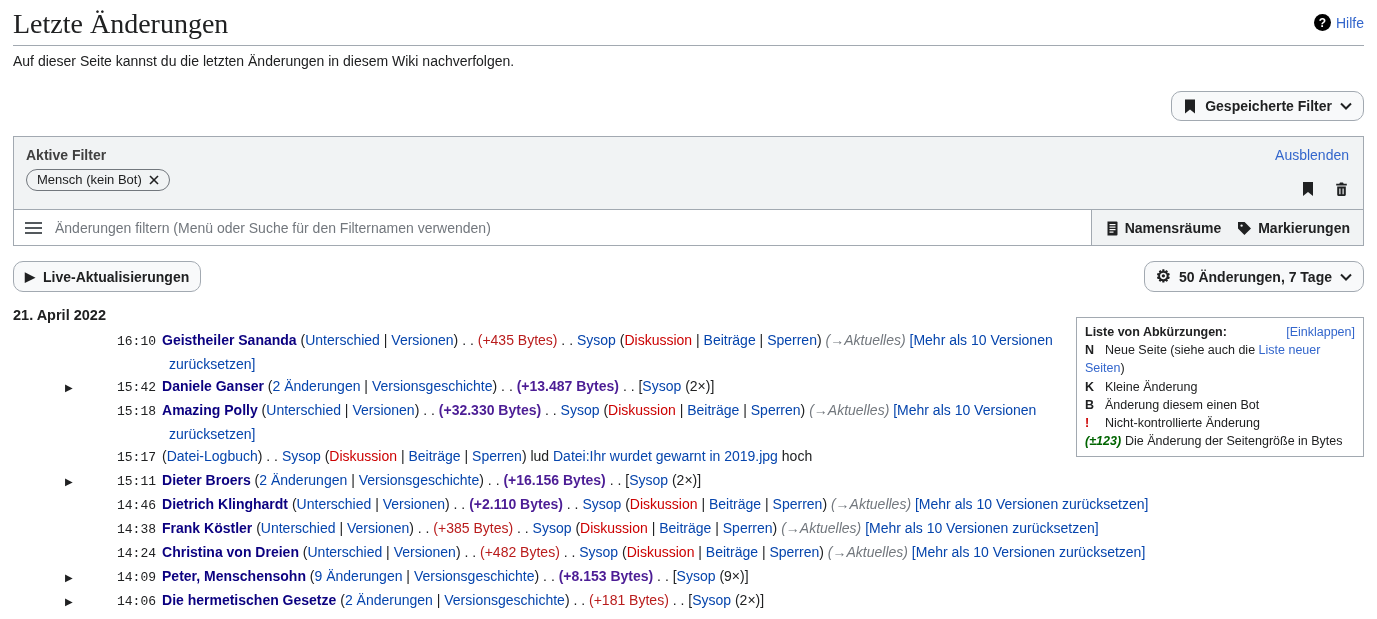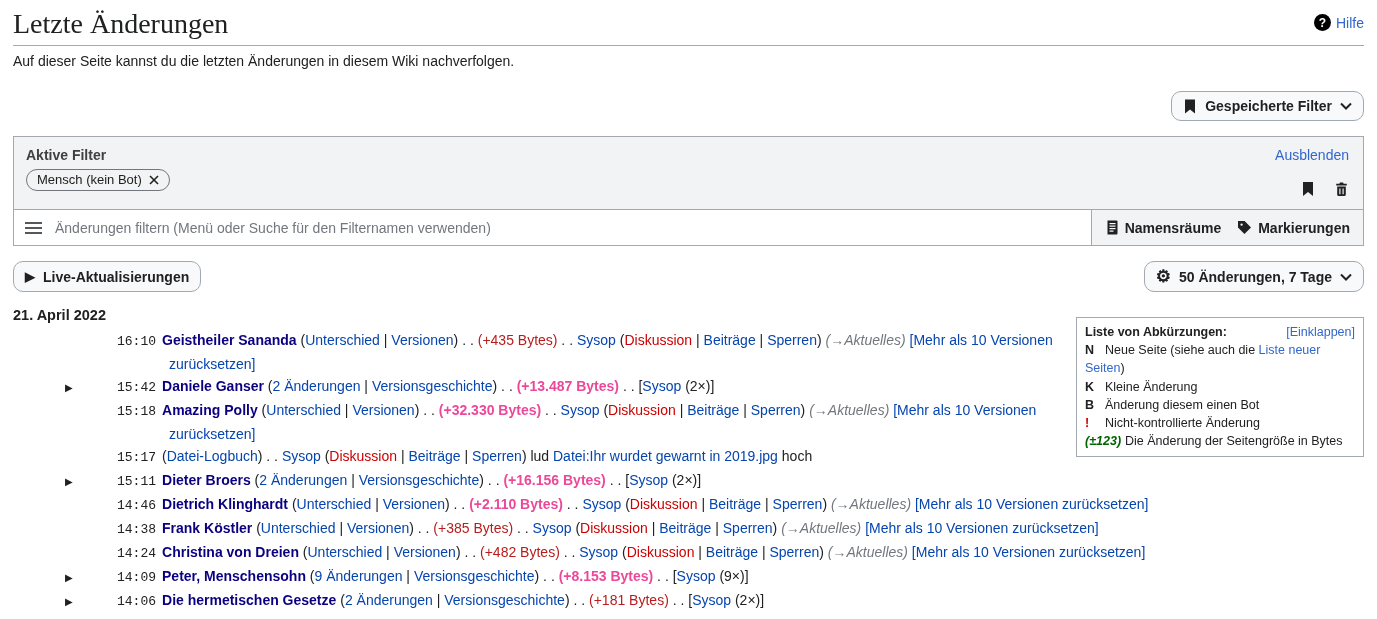--- a/index.html
+++ b/index.html
@@ -30,21 +30,21 @@
   .panel-icons { position:absolute; right:14px; bottom:12px; display:flex; gap:19px; }
   .panel-icons svg { cursor:pointer; }
 
   
   .search-row { display:flex; border-top:1px solid #a2a9b1; background:#fff; height:36px; }
   .search-left { flex:1; display:flex; align-items:center; gap:11px; padding:0 11px; }
   .hamburger { width:17px; height:12px; background:repeating-linear-gradient(to bottom,#54595d 0 2px,transparent 2px 5px); cursor:pointer; flex:none; }
   .search-left input { flex:1; border:0; outline:0; font-size:14px; font-family:"Liberation Sans",sans-serif; color:#6d28d9; background:transparent; }
   .search-left input::placeholder { color:#72777d; opacity:1; }
   .search-right { display:flex; align-items:center; gap:16px; padding:0 13px; background:#f1f3f4; border-left:1px solid #a2a9b1; }
-  .sr-item { display:flex; align-items:flex-start; gap:6px; font-weight:bold; cursor:pointer; }
+  .sr-item { display:flex; align-items:flex-end; gap:6px; font-weight:bold; cursor:pointer; }
 
   
   .controls { display:flex; justify-content:space-between; margin-top:15px; }
   .play-glyph { font-size:13px; line-height:1; }
   .gear-glyph { font-size:17px; line-height:1; }
 
   
   .results { margin-top:15px; }
   .legend { float:right; width:288px; border:1px solid #a2a9b1; background:#fff; padding:5px 8px 6px; font-size:12.5px; line-height:1.45; margin:10px 0 6px 12px; }
   .lg-head { display:flex; justify-content:space-between; }
@@ -59,21 +59,21 @@
   .rows { }
   .row { padding-left:156px; text-indent:-104px; line-height:22px; }
   .arrow { display:inline-block; width:52px; text-indent:0; font-size:10px; color:#202122; cursor:pointer; }
   .t { font-family:Liberation Mono, monospace; font-size:13px; margin-right:6px; }
   .pl { color:#202122; }
   .ti { color:#0b0080; font-weight:bold; cursor:pointer; }
   .lk { color:#0645ad; cursor:pointer; }
   .ulk { color:#36c; cursor:pointer; }
   .rl { color:#cc0000; cursor:pointer; }
   .by { color:#b91c1c; }
-  .byb { color:#ec4899; font-weight:bold; }
+  .byb { color:#4c1d95; font-weight:bold; }
   .se { color:#72777d; font-style:italic; }
 </style>
 </head>
 <body>
 
 <div class="page">
 
   <div class="header">
     <h1>Letzte Änderungen</h1>
     <span class="help">

